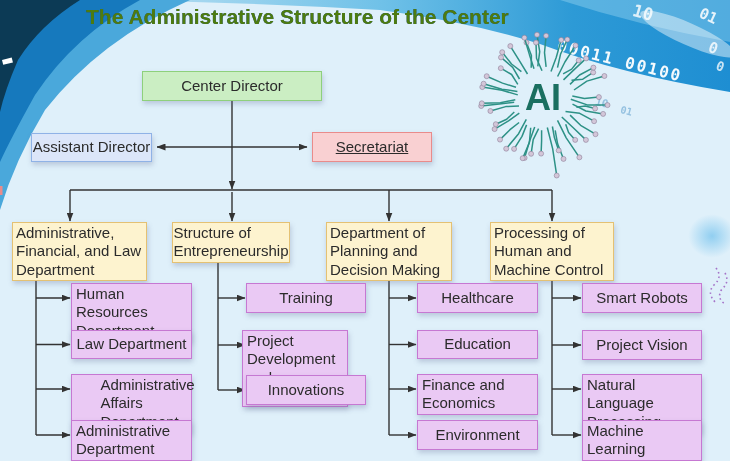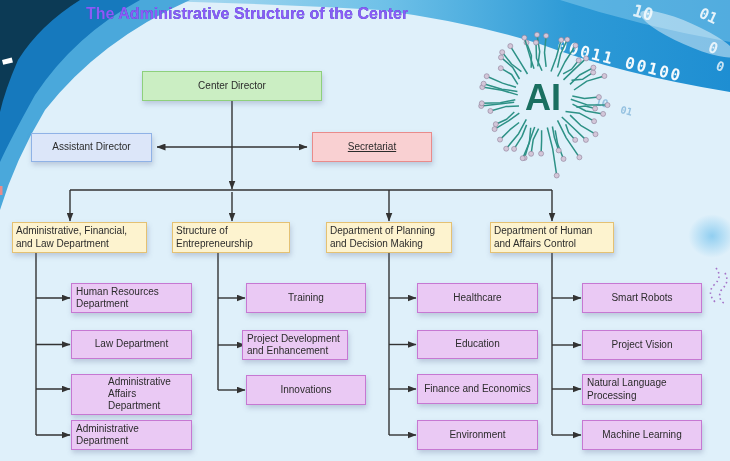--- a/index.html
+++ b/index.html
@@ -8,28 +8,28 @@
     background:#dff0fa;
     font-family:"Liberation Sans",sans-serif;
   }
   .stage svg{position:absolute;left:0;top:0;}
   #decor-svg{z-index:0;}
   #connector-svg{z-index:2;}
   #brain-svg{z-index:3;}
 
   .slide-title{
     position:absolute;left:86px;top:5px;width:440px;z-index:4;
-    font-size:16px;font-weight:bold;color:#8b5cf6;letter-spacing:0px;
+    font-size:21px;font-weight:bold;color:#4d7c0f;letter-spacing:0px;
     text-shadow:0 0 0 #1c3ca8;
   }
 
   .node{
     position:absolute;z-index:3;box-sizing:border-box;
     display:flex;align-items:center;justify-content:center;
-    font-size:10px;line-height:1.22;color:#2b2b2b;
+    font-size:15px;line-height:1.22;color:#2b2b2b;
     box-shadow:1px 3px 5px rgba(100,110,150,.30);
   }
   .node .lbl{display:inline-block;text-align:left;}
   .director{background:var(--director_fill);border:1.5px solid var(--director_border);}
   .assistant{background:var(--assistant_fill);border:1.5px solid var(--assistant_border);}
   .secretariat{background:var(--secretariat_fill);border:1.5px solid var(--secretariat_border);text-decoration:underline;}
   .dept{background:var(--dept_fill);border:1.5px solid var(--dept_border);padding:1px 3px;}
   .sub{background:var(--sub_fill);border:1.5px solid var(--sub_border);padding:1px 4px;}
 
   
@@ -246,21 +246,21 @@
   <div class="node dept" style="left:12px;top:222px;width:135px;min-height:31px;">
     <span class="lbl">Administrative, Financial, and Law Department</span>
   </div>
   <div class="node dept" style="left:172px;top:222px;width:118px;min-height:31px;">
     <span class="lbl">Structure of Entrepreneurship</span>
   </div>
   <div class="node dept" style="left:326px;top:222px;width:126px;min-height:31px;">
     <span class="lbl">Department of Planning and Decision Making</span>
   </div>
   <div class="node dept" style="left:490px;top:222px;width:124px;min-height:31px;">
-    <span class="lbl">Department of Human and Affairs Control</span>
+    <span class="lbl">Processing of Human and Machine Control</span>
   </div>
 
   <div class="node sub" style="left:71px;top:283px;width:121px;min-height:30px;">
     <span class="lbl">Human Resources Department</span>
   </div>
   <div class="node sub" style="left:71px;top:330px;width:121px;min-height:29px;">
     <span class="lbl">Law Department</span>
   </div>
   <div class="node sub" style="left:71px;top:374px;width:121px;min-height:30px;padding-left:36px;">
     <span class="lbl">Administrative Affairs Department</span>

